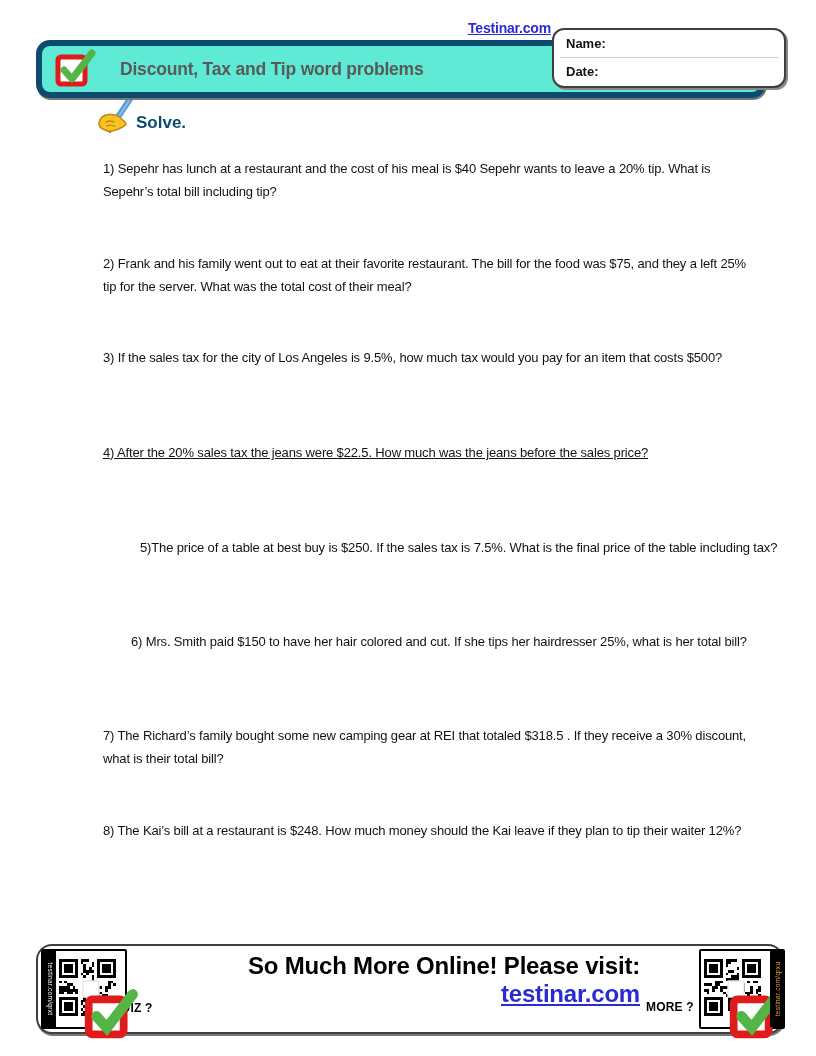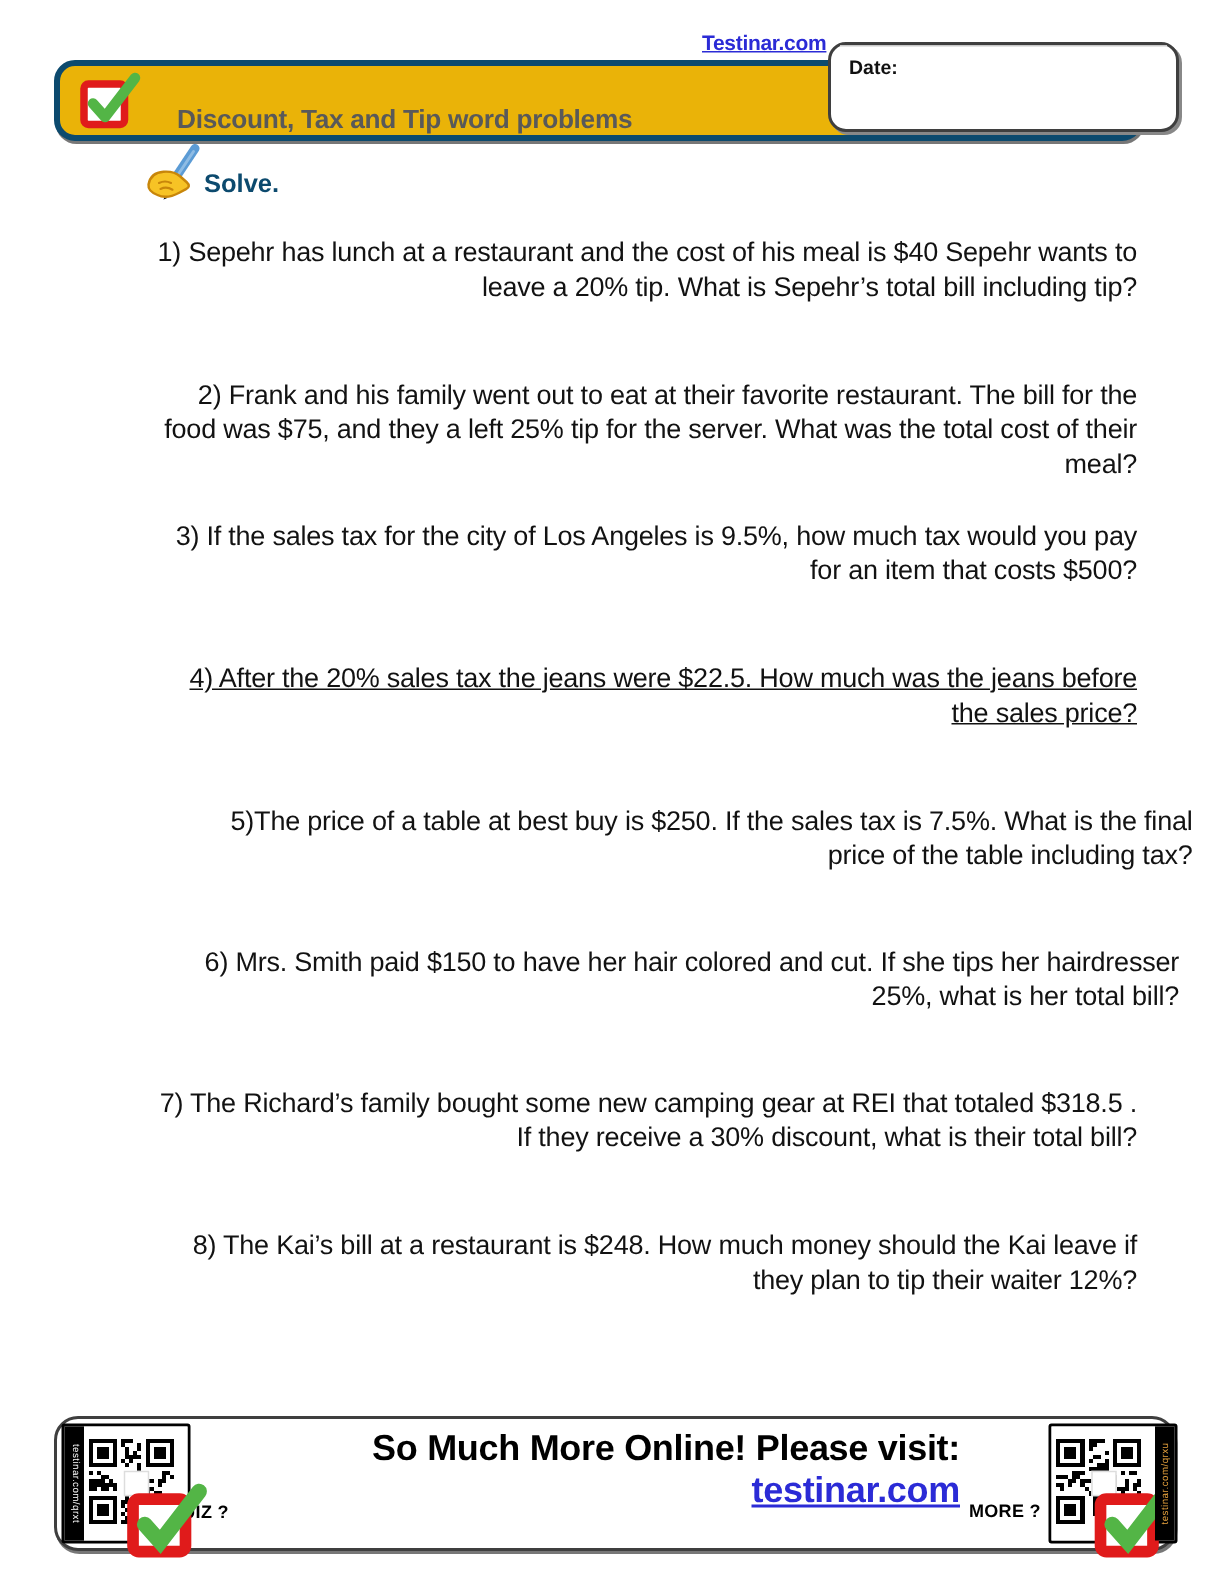--- a/index.html
+++ b/index.html
@@ -10,24 +10,24 @@
   .abs{position:absolute;}
 
   
   .top-link{
     left:468px;top:20px;font-size:14px;font-weight:bold;
     color:#2b2bd6;text-decoration:underline;letter-spacing:-0.2px;
   }
 
   
   .header-bar{
-    left:36px;top:40px;width:718px;height:46px;background:#eab308;
-    border:4px solid #0c4a6e;border-radius:14px;
+    left:36px;top:40px;width:718px;height:46px;background:#5eead4;
+    border:6px solid #0c4a6e;border-radius:14px;
     box-shadow:1px 2px 0 #777;
-    display:flex;align-items:flex-end;z-index:1;
+    display:flex;align-items:center;z-index:1;
   }
   .logo{margin-left:12px;width:44px;height:44px;flex:0 0 auto;}
   .page-title{
     margin-left:22px;font-size:17.5px;font-weight:bold;color:#595959;
     letter-spacing:-0.2px;
   }
 
   
   .name-date{
     left:552px;top:28px;width:230px;height:56px;background:#fff;
@@ -37,23 +37,22 @@
   .nd-row{height:27px;display:flex;align-items:center;padding-left:12px;
     font-size:13px;font-weight:bold;color:#111;}
   .nd-divider{height:1px;background:#c9c9c9;margin:0 6px;}
 
   
   .solve-icon{left:96px;top:96px;width:44px;height:42px;}
   .solve-label{left:136px;top:113px;font-size:17px;font-weight:bold;color:#0c4a6e;}
 
   
   .problem{
-    left:103px;width:655px;font-size:18px;line-height:23px;color:#121212;
+    left:103px;width:655px;font-size:13px;line-height:23px;color:#121212;
     letter-spacing:-0.15px;
-    text-align:right;
   }
   .p1{top:157px;} .p2{top:252px;} .p3{top:346px;} .p4{top:441px;text-decoration:underline;}
   .p5{top:536px;margin-left:37px;} .p6{top:630px;margin-left:28px;} .p7{top:724px;} .p8{top:819px;}
 
   
   .footer-box{
     left:36px;top:944px;width:744px;height:86px;background:#fff;
     border:2px solid #3f3f3f;border-radius:16px;box-shadow:1px 2px 0 #777;
   }
   .footer-msg{
@@ -94,20 +93,23 @@
 
 <div class="abs header-bar">
   <svg class="logo" viewBox="0 0 44 44">
     <rect x="4" y="10" width="27" height="27" rx="3" fill="#fff" stroke="#e01b1b" stroke-width="5"></rect>
     <path d="M10 23 L18 32 L38 6" fill="none" stroke="#53b546" stroke-width="7" stroke-linecap="round" stroke-linejoin="round"></path>
   </svg>
   <div class="page-title">Discount, Tax and Tip word problems</div>
 </div>
 
 <div class="abs name-date">
+  <div class="nd-row">
+    <span>Name:</span>
+  </div>
   <div class="nd-divider"></div>
   <div class="nd-row">
     <span>Date:</span>
   </div>
 </div>
 
 <svg class="abs solve-icon" viewBox="0 0 44 42">
   <path d="M34 3 L18 27" stroke="#5b9bd5" stroke-width="6" stroke-linecap="round"></path>
   <path d="M33 5 L19 26" stroke="#8fbce4" stroke-width="2" stroke-linecap="round"></path>
   <path d="M18 26 L13 37 L23 31 Z" fill="#3a6fae"></path>

